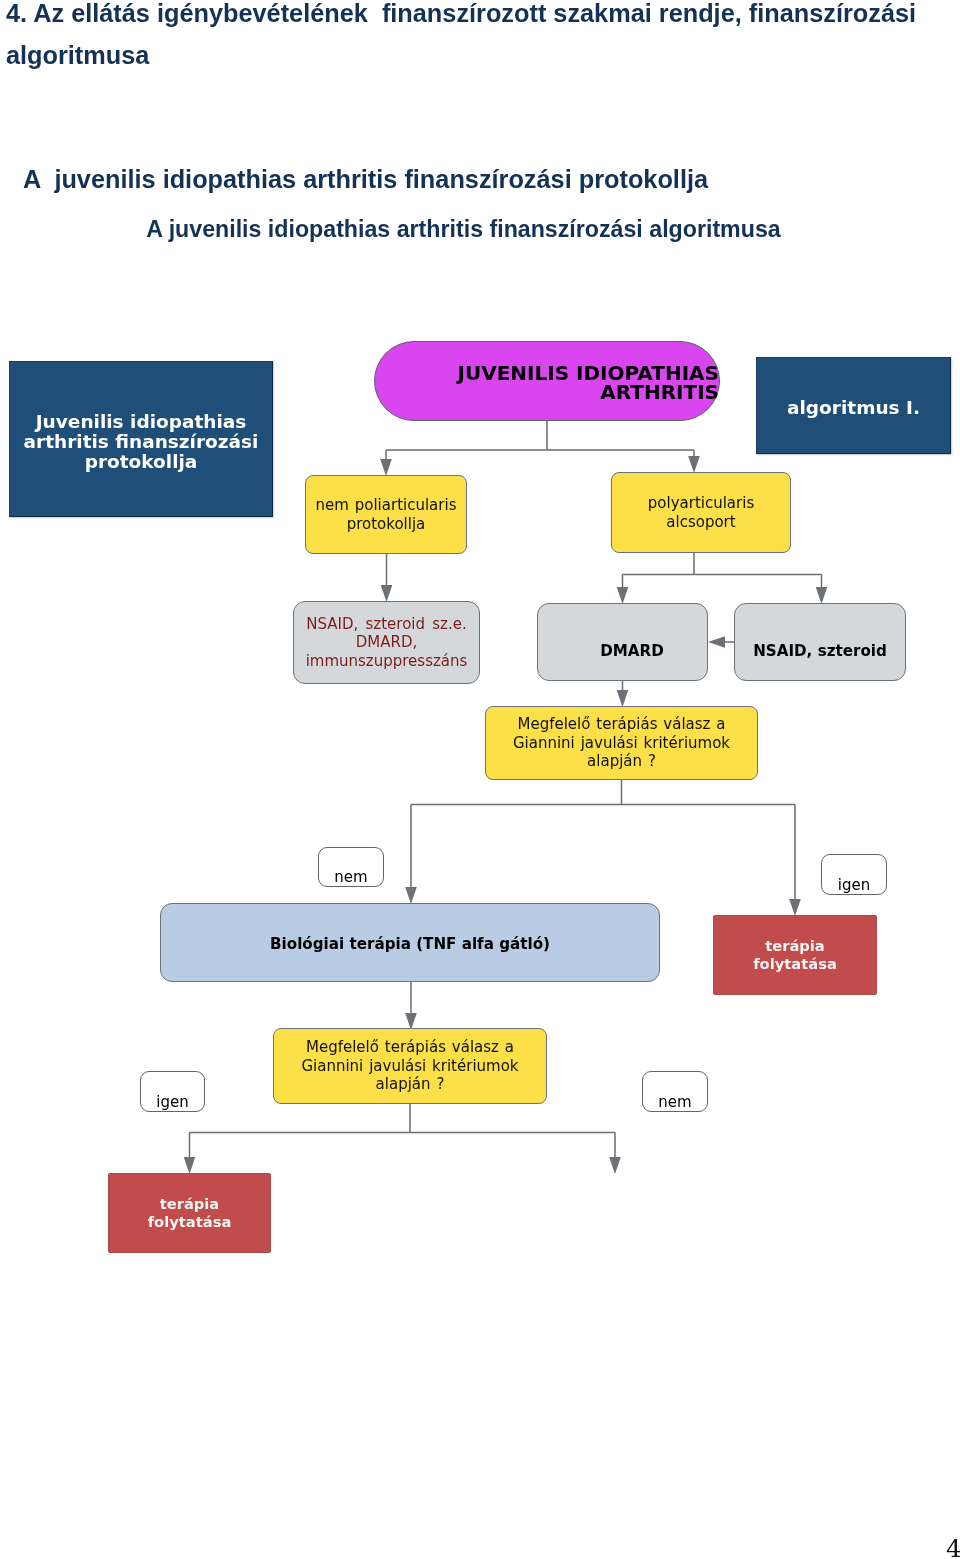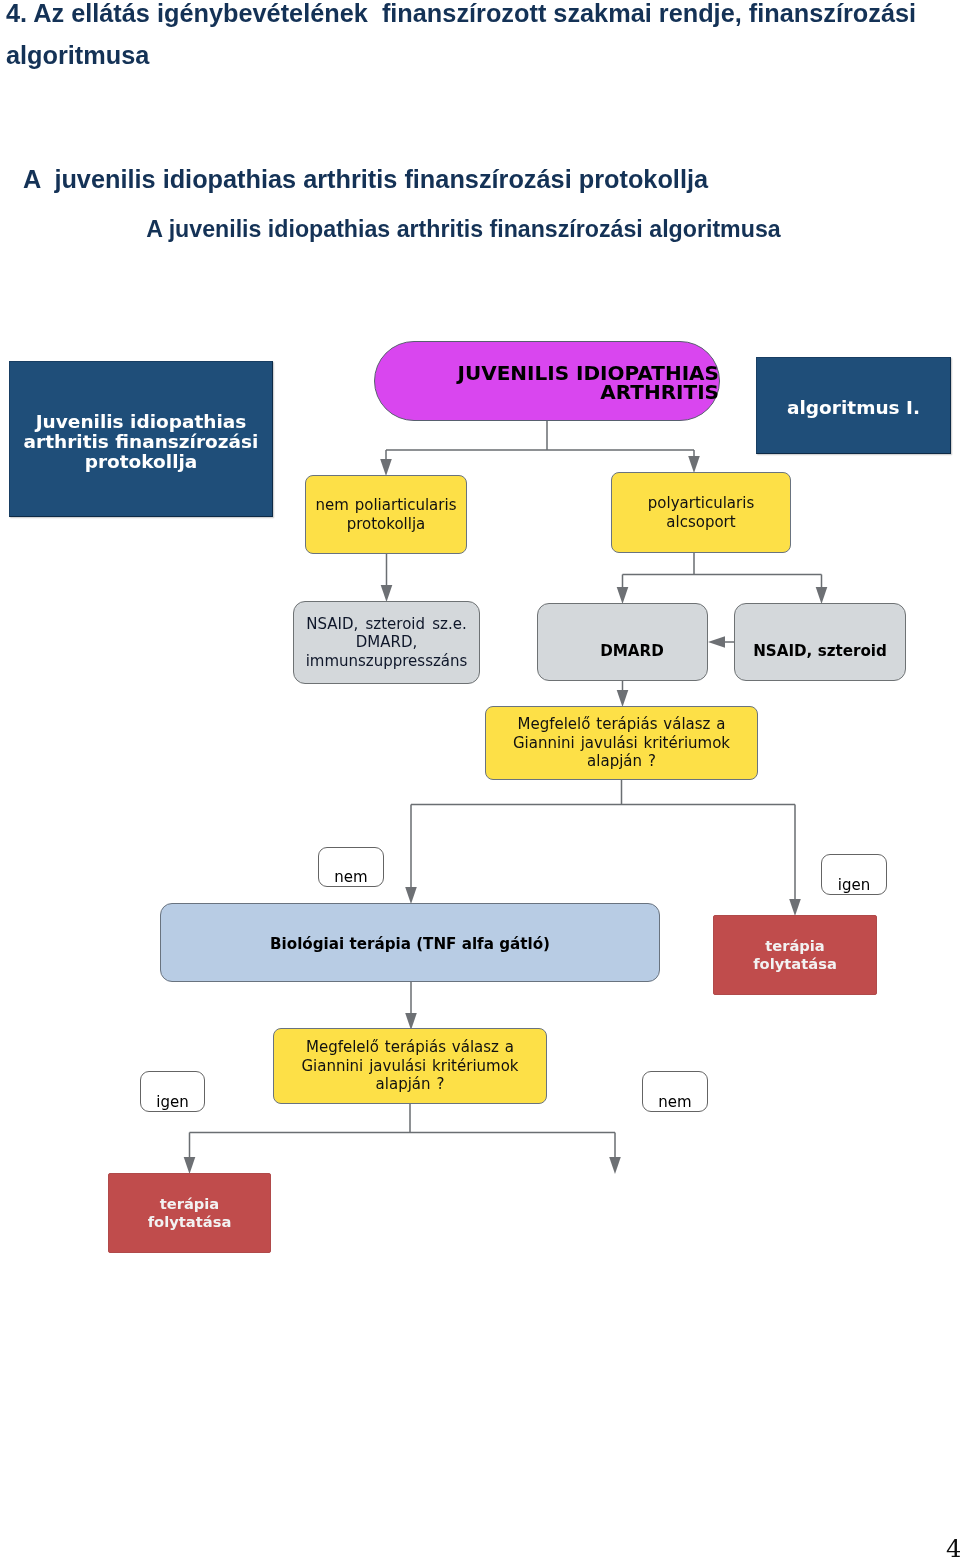--- a/index.html
+++ b/index.html
@@ -26,21 +26,21 @@
 
   .navy{background:#1F4E79;color:#ffffff;border:1px solid #183e63;border-bottom-color:#0d2a46;border-right-color:#0d2a46;
         font:bold 18.5px/20px "DejaVu Sans",sans-serif;
         box-shadow:1.2px 1.2px 1.2px rgba(0,0,0,0.22);padding-top:5px;}
   .lilac{background:#d946ef;border:1.5px solid #57606e;border-radius:40px;
          color:#000;font:bold 20px/18.5px "DejaVu Sans",sans-serif;padding-top:3px;text-align:right;}
   .blue{background:#fde047;border:1.4px solid #69737f;border-radius:8px;color:#111;
         font:400 15px/18.6px "DejaVu Sans",sans-serif;word-spacing:1.1px;justify-content:center;}
   .blueb{background:#B8CCE4;border:1.4px solid #69737f;border-radius:12px;color:#000;
         font:bold 15.15px/20px "DejaVu Sans",sans-serif;padding-top:3px;}
-  .grey{background:#D4D8DB;border:1.4px solid #6e7274;border-radius:12px;color:#0f172a;
+  .grey{background:#D4D8DB;border:1.4px solid #6e7274;border-radius:12px;color:#7f1d1d;
         font:400 15px/18.1px "DejaVu Sans",sans-serif;word-spacing:2.5px;}
   .greyb{background:#D4D8DB;border:1.4px solid #6e7274;border-radius:12px;color:#000;
         font:bold 15.15px/20px "DejaVu Sans",sans-serif;padding-top:18px;}
   .red{background:#C04C4C;border:1.4px solid #b04a4a;border-radius:2px;color:#f2f2f2;
        font:bold 14.7px/17.9px "DejaVu Sans",sans-serif;}
   .tag{background:#ffffff;border:1.1px solid #646464;border-radius:9px;color:#000;
        font:400 15px/18px "DejaVu Sans",sans-serif;padding-top:3px;align-items:flex-end;}
 
   .svgl{position:absolute;left:0;top:0;width:960px;height:1559px;pointer-events:none;}
 </style>

